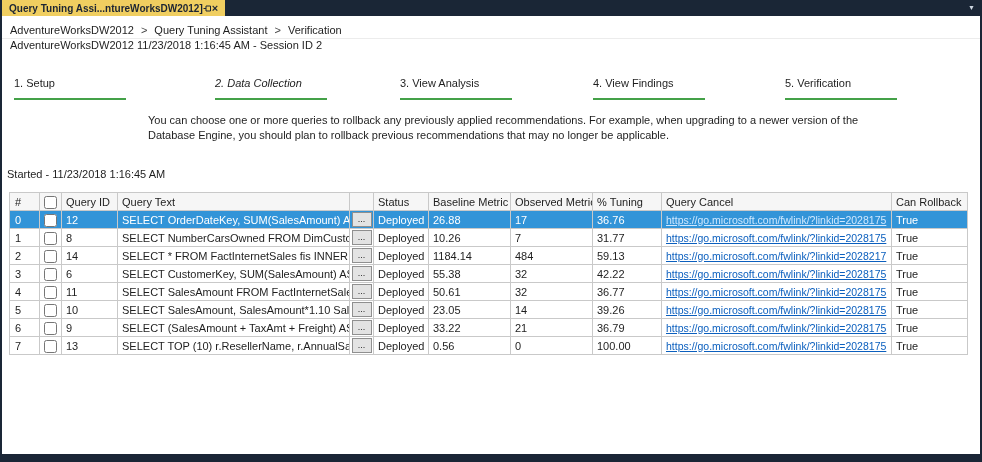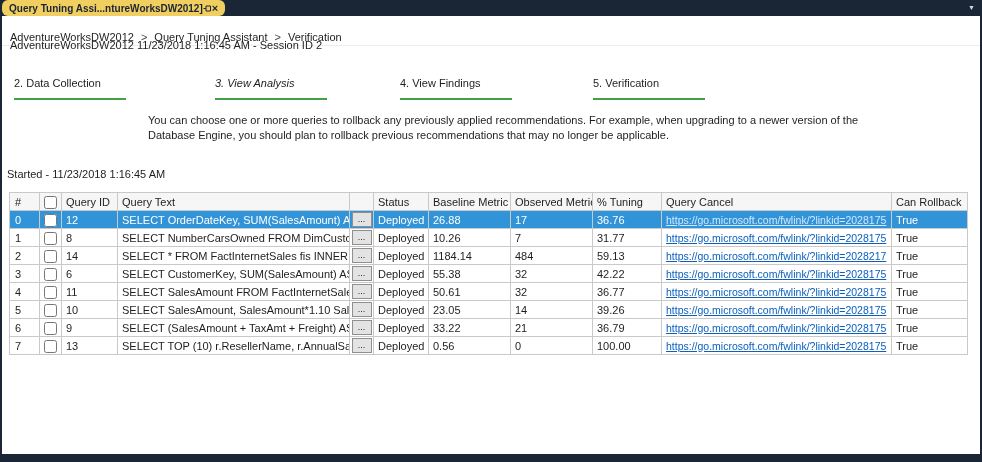--- a/index.html
+++ b/index.html
@@ -4,29 +4,29 @@
 <style>
   * { box-sizing: border-box; margin: 0; padding: 0; }
   html, body { font-family: "Liberation Sans", sans-serif; }
   body { width: 982px; height: 462px; }
 
   .window { position: relative; width: 982px; height: 462px; background: var(--chrome, #1a2636); overflow: hidden; }
 
   
   .tabbar { position: absolute; top: 0; left: 0; right: 0; height: 16px; display: flex; align-items: stretch; }
   .tab { display: flex; align-items: center; gap: 0; background: var(--tab, #f0ce60); color: #1b2433;
-         font-size: 10px; font-weight: bold; padding: 0 7px; margin-left: 2px; cursor: default; border-radius: 6px; }
+         font-size: 10px; font-weight: bold; padding: 0 7px; margin-left: 2px; cursor: default; }
   .tab-pin { display: flex; align-items: center; color: #1b2433; cursor: pointer; }
   .tab-close { font-size: 11px; line-height: 10px; font-weight: bold; cursor: pointer; }
   .tab-dd { position: absolute; right: 7px; top: 4px; color: #cdd6e0; font-size: 7px; cursor: pointer; }
 
   
   .content { position: absolute; top: 16px; left: 2px; right: 2px; bottom: 8px; background: #ffffff; }
 
-  .crumbbar { position: absolute; top: 12px; left: 0; right: 0; height: 18px; display: flex; align-items: center;
+  .crumbbar { position: absolute; top: 5px; left: 0; right: 0; height: 18px; display: flex; align-items: center;
               gap: 7px; padding: 0 8px; font-size: 11px; color: #1e1e1e; border-bottom: 1px solid #ececec; }
   .crumb { cursor: pointer; }
   .sep { color: #444; }
 
   .session-title { position: absolute; top: 23px; left: 8px; font-size: 11px; color: #1e1e1e; }
 
   .steps { position: absolute; top: 61px; left: 0; right: 0; height: 32px; }
   .step { position: absolute; top: 0; width: 150px; }
   .step:nth-of-type(1) { left: 12px; }
   .step:nth-of-type(2) { left: 213px; font-style: italic; }
@@ -85,20 +85,24 @@
       <span class="crumb">AdventureWorksDW2012</span>
       <span class="sep">&gt;</span>
       <span class="crumb">Query Tuning Assistant</span>
       <span class="sep">&gt;</span>
       <span class="crumb">Verification</span>
     </div>
 
     <div class="session-title">AdventureWorksDW2012 11/23/2018 1:16:45 AM - Session ID 2</div>
 
     <div class="steps">
+      <div class="step">
+        <div class="step-label">1. Setup</div>
+        <div class="step-underline"></div>
+      </div>
       <div class="step">
         <div class="step-label">2. Data Collection</div>
         <div class="step-underline"></div>
       </div>
       <div class="step">
         <div class="step-label">3. View Analysis</div>
         <div class="step-underline"></div>
       </div>
       <div class="step">
         <div class="step-label">4. View Findings</div>

